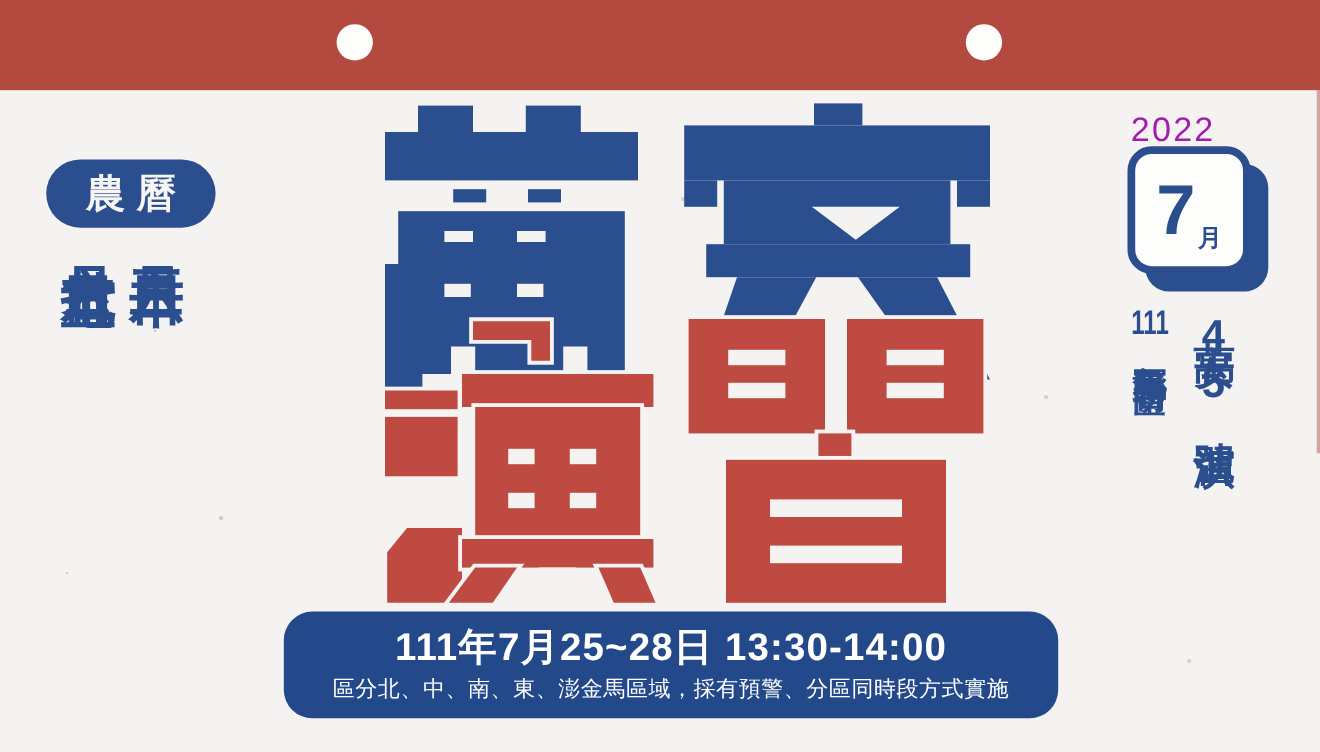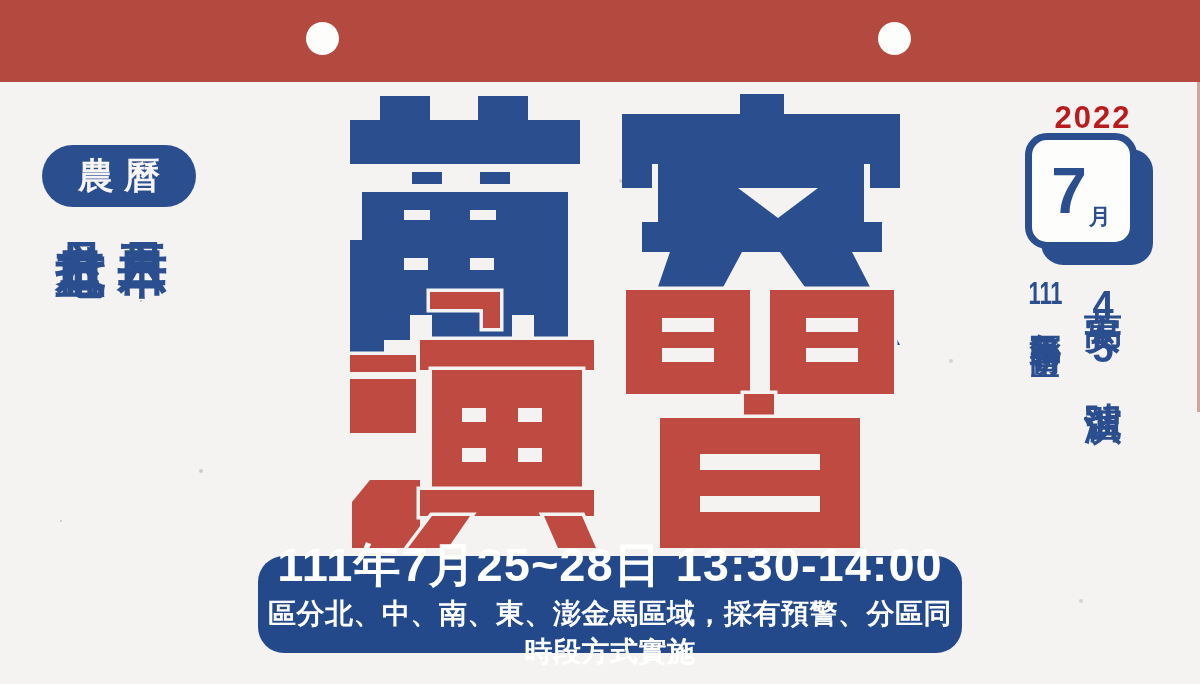--- a/index.html
+++ b/index.html
@@ -36,42 +36,42 @@
     color:#2b4e8f; font-weight:bold; letter-spacing:3px; line-height:1;
   }
   .lunar-start { left:56px;  top:200px; height:330px; font-size:50px; }
   .lunar-end   { left:118px; top:200px; height:280px; font-size:50px; }
 
   
   .title-art { position:absolute; left:340px; top:90px; width:570px; height:470px; }
 
   
   .year-label {
-    position:absolute; left:1028px; top:100px; width:130px; text-align:center;
-    color:#b91c1c; font-size:31px; font-weight:700; letter-spacing:2px;
+    position:absolute; left:1028px; top:100px; width:130px; 
+    color:#a21caf; font-size:31px; font-weight:400; letter-spacing:2px;
     font-stretch:condensed;
   }
   .cal-icon { position:absolute; left:1025px; top:133px; width:134px; height:134px; }
   .cal-back  { position:absolute; left:16px; top:16px; width:112px; height:116px; background:#2b4e8f; border-radius:22px; }
   .cal-front { position:absolute; left:0; top:0; width:112px; height:116px; background:#fdfdfc;
     border:7px solid #2b4e8f; border-radius:22px; display:flex; align-items:center; justify-content:center; }
   .cal-seven { color:#2b4e8f; font-size:64px; font-weight:900; line-height:1; }
   .cal-month-unit { color:#2b4e8f; font-size:22px; font-weight:900; align-self:flex-end; margin:0 0 10px 2px; }
   .exercise-name-col { left:1084px; top:280px; height:266px; font-size:38px; letter-spacing:2px; }
   .exercise-sub-col  { left:1030px; top:278px; height:276px; font-size:31px; letter-spacing:2px; }
   .tcy { text-combine-upright:all; font-weight:900; }
 
   
   .banner {
     position:absolute; left:258px; top:556px; width:704px; height:97px;
     background:#23498b; border-radius:26px; color:#ffffff; text-align:center;
     display:flex; flex-direction:column; align-items:center; justify-content:center;
   }
-  .banner-line1 { font-size:47px; font-weight:900; letter-spacing:1px; line-height:1.15; }
-  .banner-line2 { font-size:28px; font-weight:bold; letter-spacing:0.5px; margin-top:3px; }
+  .banner-line1 { font-size:35px; font-weight:900; letter-spacing:1px; line-height:1.15; }
+  .banner-line2 { font-size:20px; font-weight:normal; letter-spacing:0.5px; margin-top:3px; }
 </style>
 </head>
 <body>
 
 <div id="canvas">
 
   <div class="header-bar"></div>
   <div class="hole hole-left"></div>
   <div class="hole hole-right"></div>
   <div class="edge-sliver"></div>

